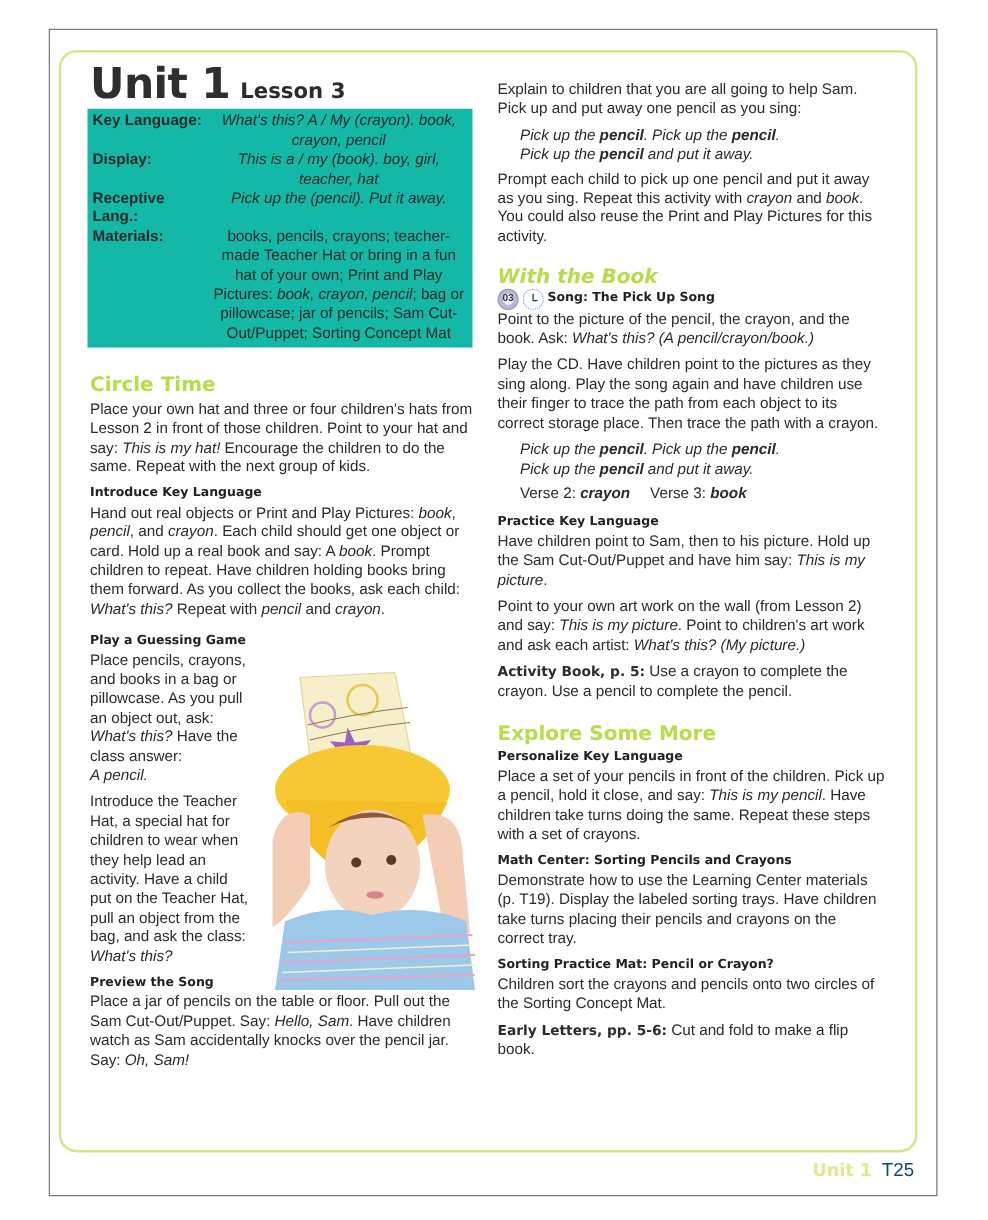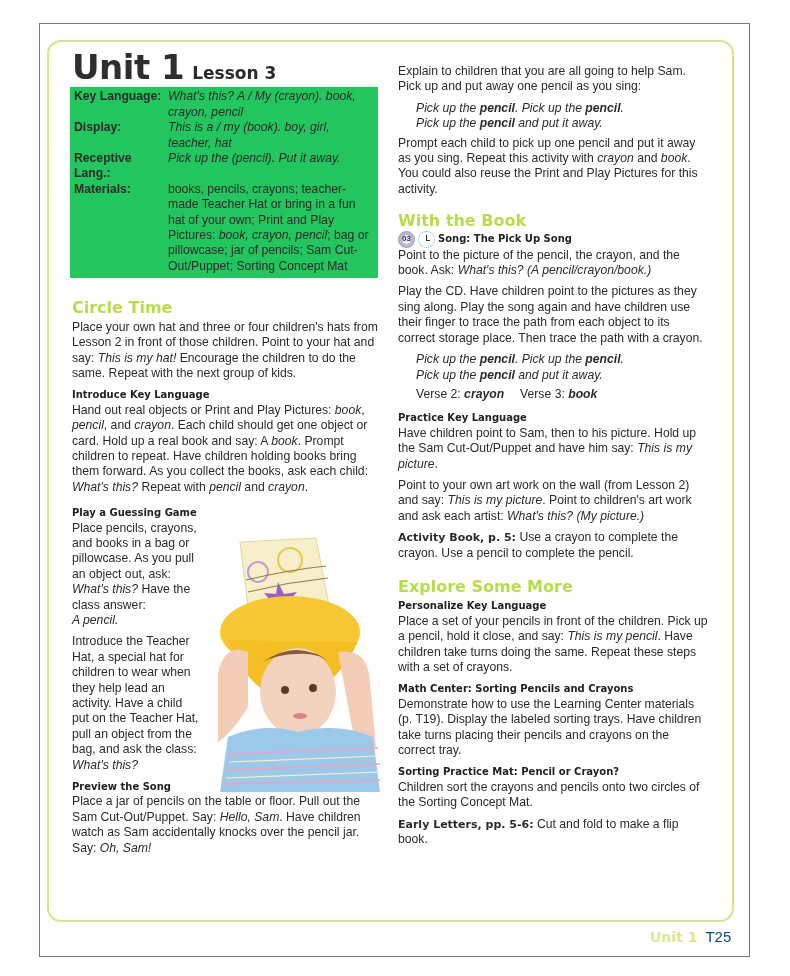--- a/index.html
+++ b/index.html
@@ -8,24 +8,24 @@
   .frame { position:absolute; left:39px; top:23px; width:711px; height:934px;
            border:1px solid #7a7a7a; box-sizing:border-box; background:#fff; }
   .panel { position:absolute; left:47px; top:40px; width:687px; height:882px;
            border:2px solid #cfe88a; border-radius:14px; box-sizing:border-box; }
   .col { position:absolute; font-size:12.2px; line-height:15.4px; }
   .left { left:72px; top:60px; width:308px; }
   .right { left:398px; top:64px; width:310px; }
   .title { display:flex; align-items:baseline; margin:0 0 6px 0; }
   .unit { font-size:34px; font-weight:bold; letter-spacing:-0.5px; color:#2e2e2e; font-family:"DejaVu Sans", sans-serif; }
   .lesson { font-size:17px; font-weight:bold; margin-left:8px; font-family:"DejaVu Sans", sans-serif; }
-  .kl { background:#22c55e; padding:2px 4px 4px 4px; margin-left:-2px; width:300px; }
+  .kl { background:#14b8a6; padding:2px 4px 4px 4px; margin-left:-2px; width:300px; }
   .kl-row { display:flex; }
   .kl-label { width:94px; flex:none; font-weight:bold; }
-  .kl-val { flex:1; }
+  .kl-val { flex:1;text-align:center; }
   .h-sec { color:#b8dc4a; font-weight:bold; font-size:16px; font-family:"DejaVu Sans", sans-serif; margin:22px 0 4px 0; }
   .h-sub { font-weight:bold; font-size:10px; margin:0; font-family:"DejaVu Sans", sans-serif; color:#222; }
   p { margin:0 0 6px 0; }
   .i { font-style:italic; }
   .b { font-weight:bold; }
   .indent { padding-left:18px; margin-bottom:4px; }
   .inline-label { font-weight:bold; font-family:"DejaVu Sans", sans-serif; font-size:11px; }
   .narrow { width:130px; }
   .photo { position:absolute; left:208px; top:532px; width:175px; height:260px; }
   .song-row { display:flex; align-items:center; gap:3px; }
@@ -106,21 +106,21 @@
   <path d="M20 222 L170 216 M18 238 L172 232 M16 252 L172 248" stroke="#e9a3c5" stroke-width="1.5"></path>
   <path d="M22 230 L170 224 M18 246 L172 240" stroke="#f4f0c6" stroke-width="1.2"></path>
 </svg>
 
 <div class="col right">
   <p>Explain to children that you are all going to help Sam. Pick up and put away one pencil as you sing:</p>
   <p class="indent i" style="margin-bottom:0"><span>Pick up the </span><span class="b">pencil</span><span>. Pick up the </span><span class="b">pencil</span><span>.</span></p>
   <p class="indent i"><span>Pick up the </span><span class="b">pencil</span><span> and put it away.</span></p>
   <p><span>Prompt each child to pick up one pencil and put it away as you sing. Repeat this activity with </span><span class="i">crayon</span><span> and </span><span class="i">book</span><span>. You could also reuse the Print and Play Pictures for this activity.</span></p>
 
-  <div class="h-sec" style="margin-top:16px;margin-bottom:2px;">With the Book</div>
+  <div class="h-sec" style="margin-top:16px;margin-bottom:2px;font-style:italic;">With the Book</div>
   <div class="song-row">
     <span class="cd-icon">03</span>
     <span class="clock-icon"></span>
     <span class="h-sub">Song: The Pick Up Song</span>
   </div>
   <p><span>Point to the picture of the pencil, the crayon, and the book. Ask: </span><span class="i">What's this? (A pencil/crayon/book.)</span></p>
   <p>Play the CD. Have children point to the pictures as they sing along. Play the song again and have children use their finger to trace the path from each object to its correct storage place. Then trace the path with a crayon.</p>
   <p class="indent i" style="margin-bottom:0"><span>Pick up the </span><span class="b">pencil</span><span>. Pick up the </span><span class="b">pencil</span><span>.</span></p>
   <p class="indent i"><span>Pick up the </span><span class="b">pencil</span><span> and put it away.</span></p>
   <div class="verse">

